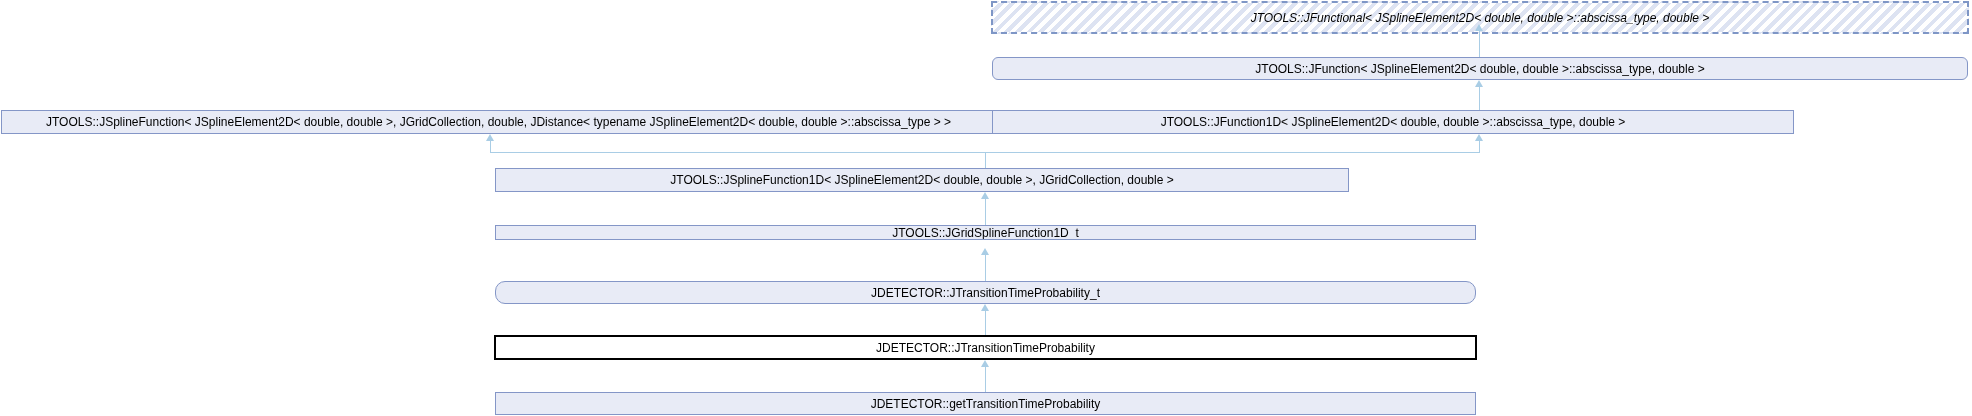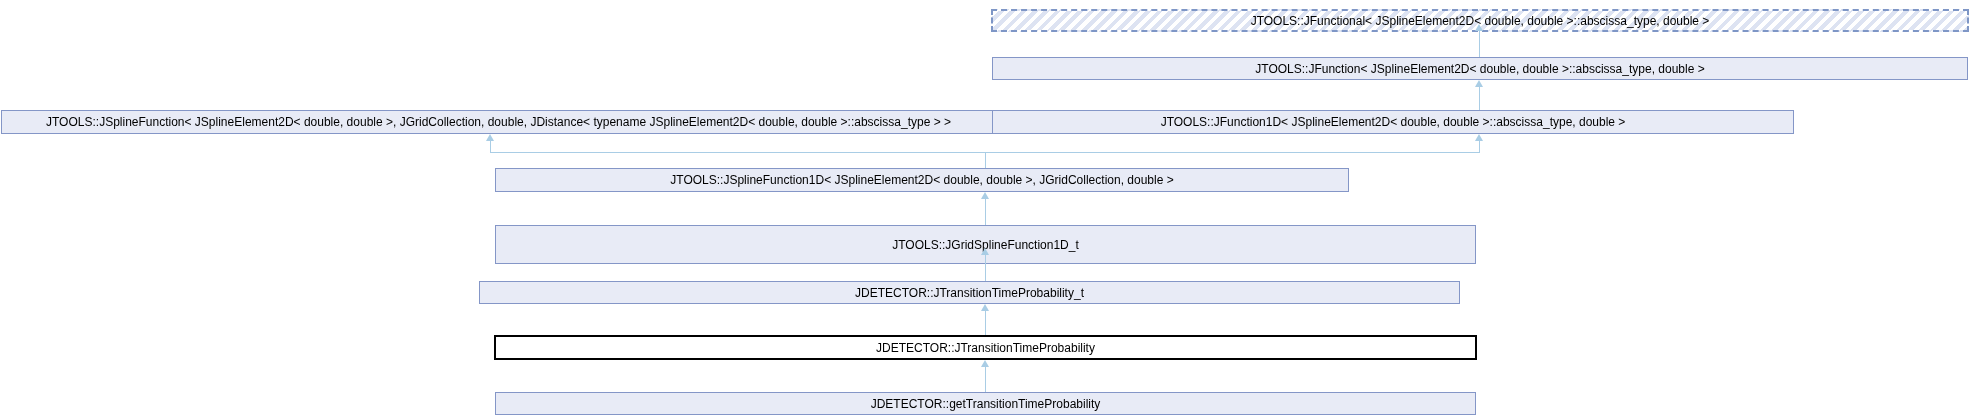--- a/index.html
+++ b/index.html
@@ -30,27 +30,27 @@
     background: repeating-linear-gradient(135deg, #ffffff 0px, #ffffff 4px, #dde3f2 4px, #dde3f2 8px);
     border: 2px dashed #7e96c6;
     cursor: default;
   }
   .node.highlighted {
     background: #ffffff;
     border: 2px solid #000000;
     cursor: default;
   }
   
-  .n-jfunctional                   { left: 991px; top: 9px;   width: 978px; height: 23px; }
-  .n-jfunction                     { left: 992px; top: 57px;  width: 976px; height: 23px; }
+  .n-jfunctional                   { left: 991px; top: 1px;   width: 978px; height: 33px; font-style: italic; }
+  .n-jfunction                     { left: 992px; top: 57px;  width: 976px; height: 23px; border-radius: 6px; }
   .n-jsplinefunction               { left: 1px;   top: 110px; width: 995px; height: 24px; }
   .n-jfunction1d                   { left: 992px; top: 110px; width: 802px; height: 24px; }
   .n-jsplinefunction1d             { left: 495px; top: 168px; width: 854px; height: 24px; }
-  .n-jgridsplinefunction1d-t       { left: 495px; top: 225px; width: 981px; height: 39px; }
-  .n-jtransitiontimeprobability-t  { left: 479px; top: 281px; width: 981px; height: 23px; }
+  .n-jgridsplinefunction1d-t       { left: 495px; top: 225px; width: 981px; height: 15px; }
+  .n-jtransitiontimeprobability-t  { left: 495px; top: 281px; width: 981px; height: 23px; border-radius: 10px; }
   .n-jtransitiontimeprobability    { left: 494px; top: 335px; width: 983px; height: 25px; }
   .n-gettransitiontimeprobability  { left: 495px; top: 392px; width: 981px; height: 23px; }
   
   .edge-v { position: absolute; width: 1px; background: #a9cde5; }
   .edge-h { position: absolute; height: 1px; background: #a9cde5; }
   .arrow-up {
     position: absolute;
     width: 0; height: 0;
     border-left: 4px solid transparent;
     border-right: 4px solid transparent;

